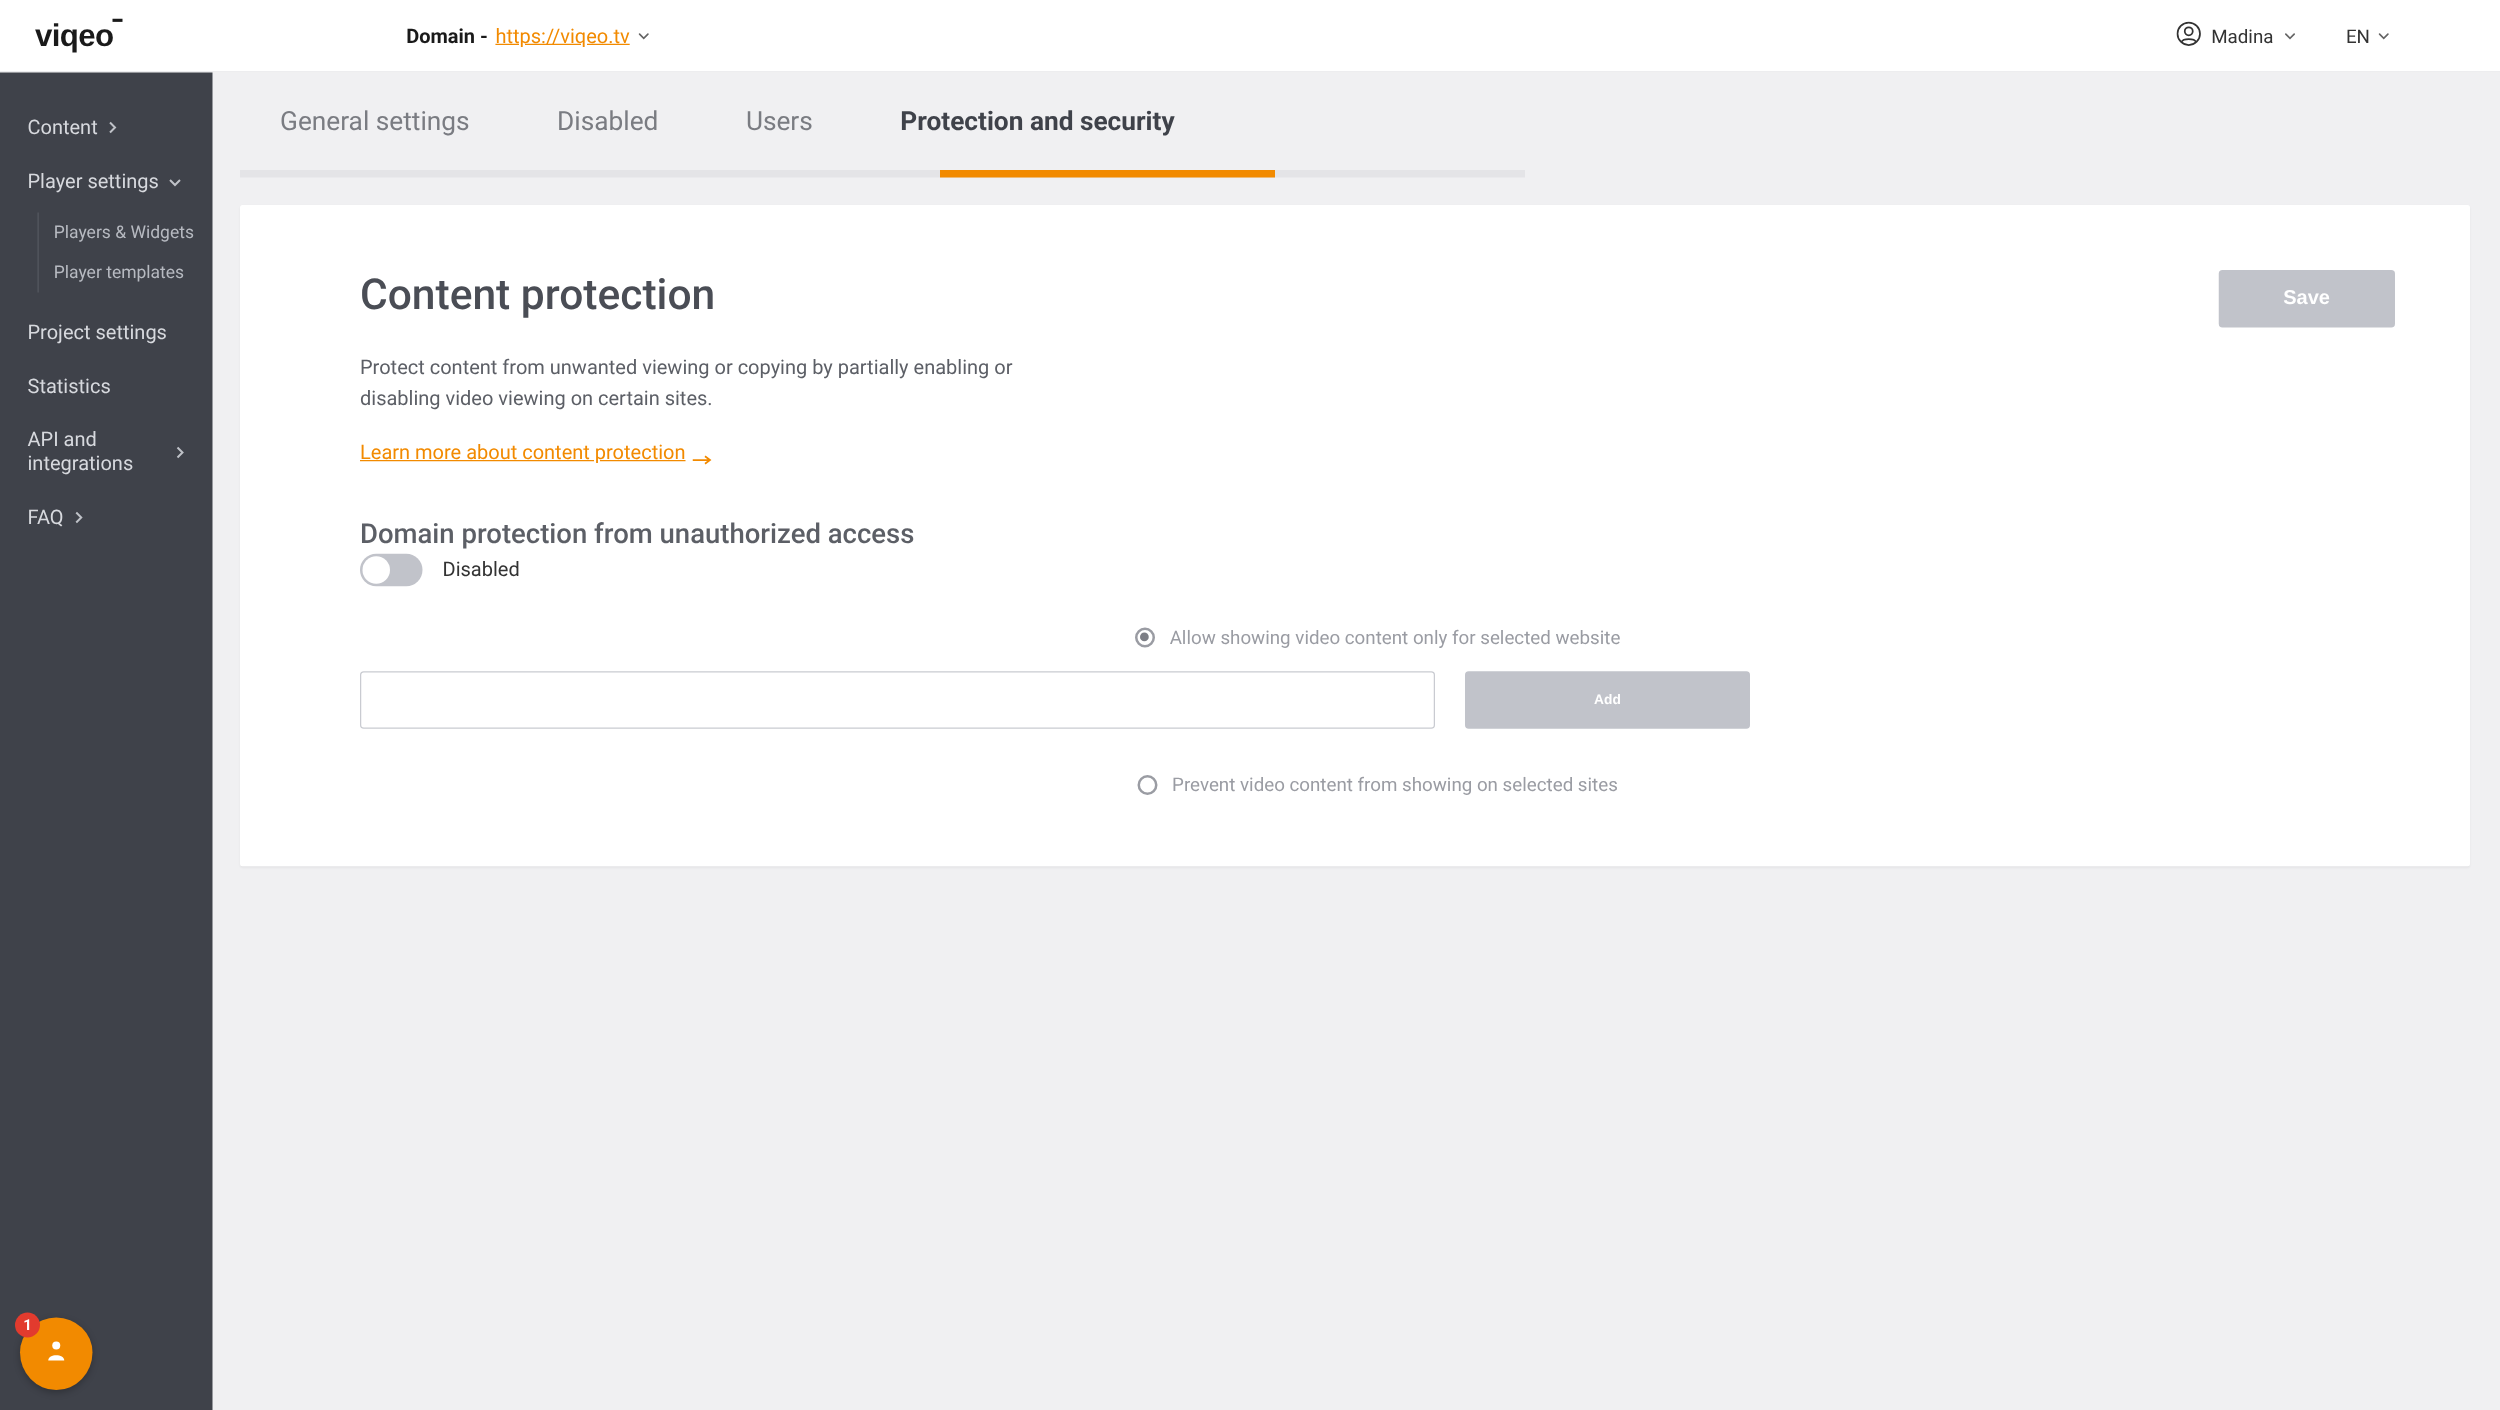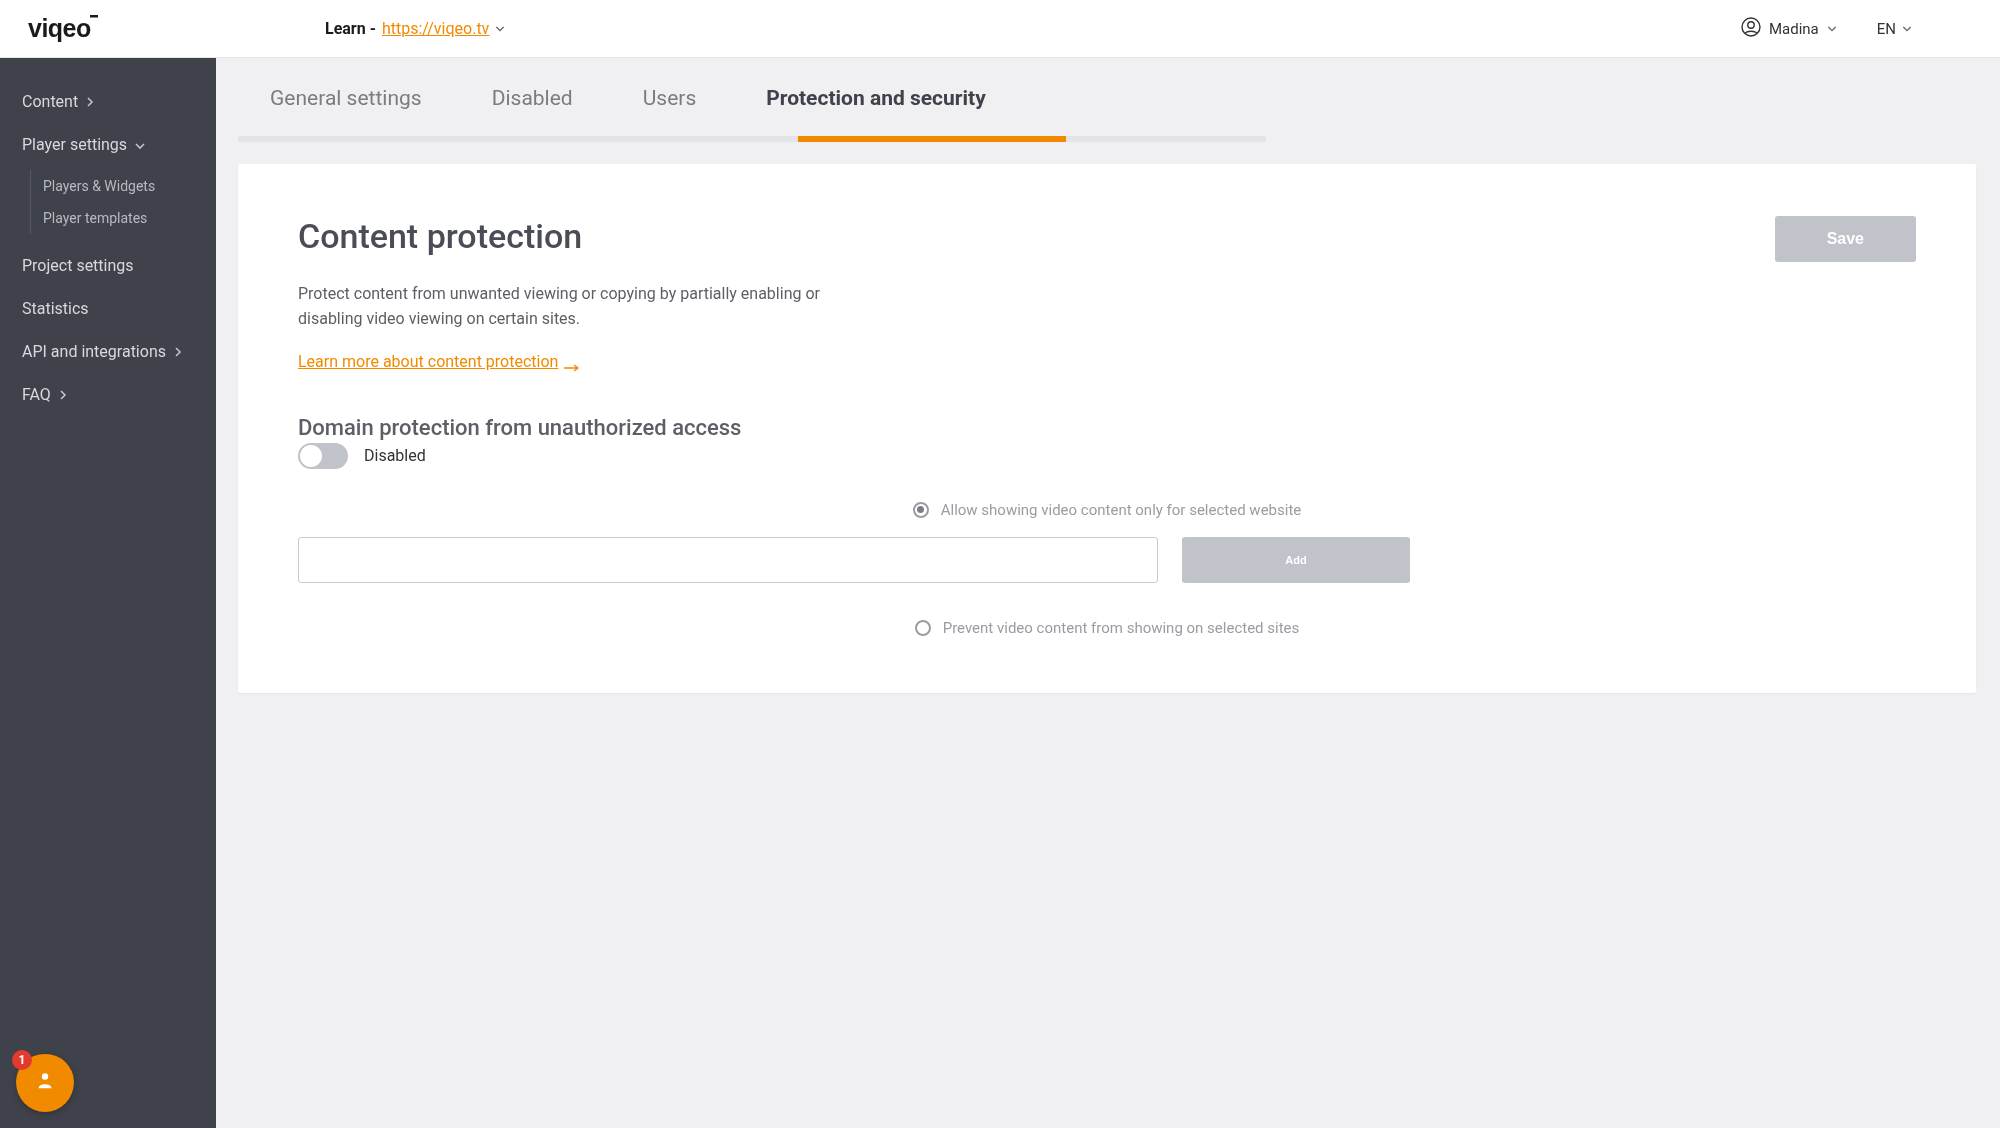--- a/index.html
+++ b/index.html
@@ -34,21 +34,21 @@
     .project-selector .proj-link { color: #f28a00; text-decoration: underline; }
     .topbar-right { margin-left: auto; display: flex; align-items: center; gap: 40px; }
     .user-area { display: flex; align-items: center; gap: 8px; font-size: 15px; color: #333; }
     .lang-area { display: flex; align-items: center; gap: 6px; font-size: 15px; color: #333; margin-right: 60px;}
     .chev { width: 10px; height: 10px; }
     .chev svg { width: 100%; height: 100%; display: block; }
 
     .layout { display: flex; min-height: calc(100vh - 58px); }
 
     .sidebar {
-      width: 216px;
+      width: 170px;
       background: #3f424a;
       color: #d7d9de;
       padding-top: 22px;
       flex-shrink: 0;
       position: relative;
     }
     .nav-item {
       display: flex;
       align-items: center;
       gap: 8px;
@@ -93,21 +93,21 @@
       height: 6px;
       background: #f28a00;
       left: 560px;
       width: 268px;
     }
 
     .card {
       background: #fff;
       margin: 22px 24px 24px 22px;
       border-radius: 2px;
-      padding: 52px 60px 56px 60px;
+      padding: 52px 60px 56px 96px;
       box-shadow: 0 1px 2px rgba(0,0,0,0.05);
     }
     .card-header { display: flex; align-items: flex-start; justify-content: space-between; }
     .card-title { font-size: 34px; color: #4a4d55; font-weight: 500; }
     .save-btn {
       background: #c1c3ca;
       color: #fff;
       font-size: 16px;
       font-weight: 600;
       border: none;
@@ -202,21 +202,21 @@
 <body>
 
 <div class="topbar">
   <div class="logo">
     <svg width="102" height="32" viewBox="0 0 102 32">
       <text x="0" y="24" font-family="Arial Black, Arial" font-weight="900" font-size="25" fill="#1a1a1a" letter-spacing="-0.5">viqeo</text>
       <rect x="62" y="2" width="8" height="2.5" fill="#1a1a1a"></rect>
     </svg>
   </div>
   <div class="project-selector">
-    <span class="proj-name">Learn - </span>
+    <span class="proj-name">Domain - </span>
     <span class="proj-link">https://viqeo.tv</span>
     <span class="chev">
       <svg viewBox="0 0 12 12">
           <path d="M2 4 L6 8 L10 4" stroke="#666" stroke-width="1.6" fill="none" stroke-linecap="round"></path>
         </svg>
     </span>
   </div>
   <div class="topbar-right">
     <div class="user-area">
       <span>

